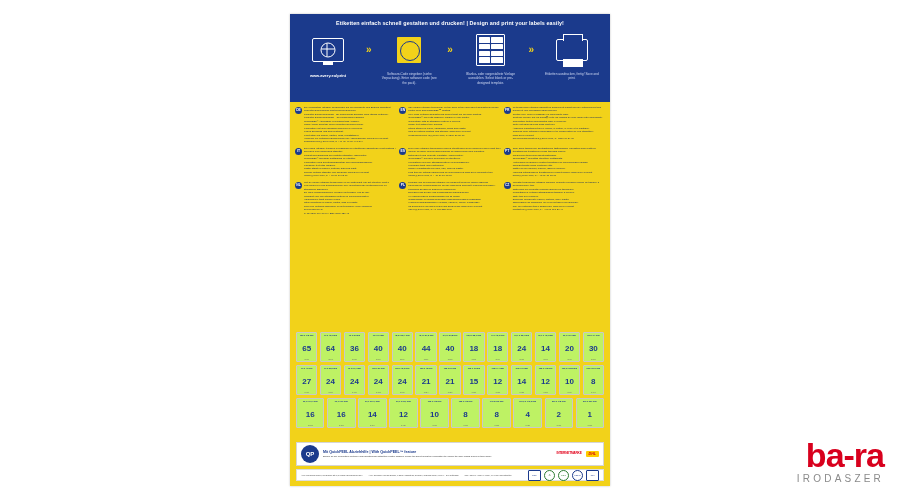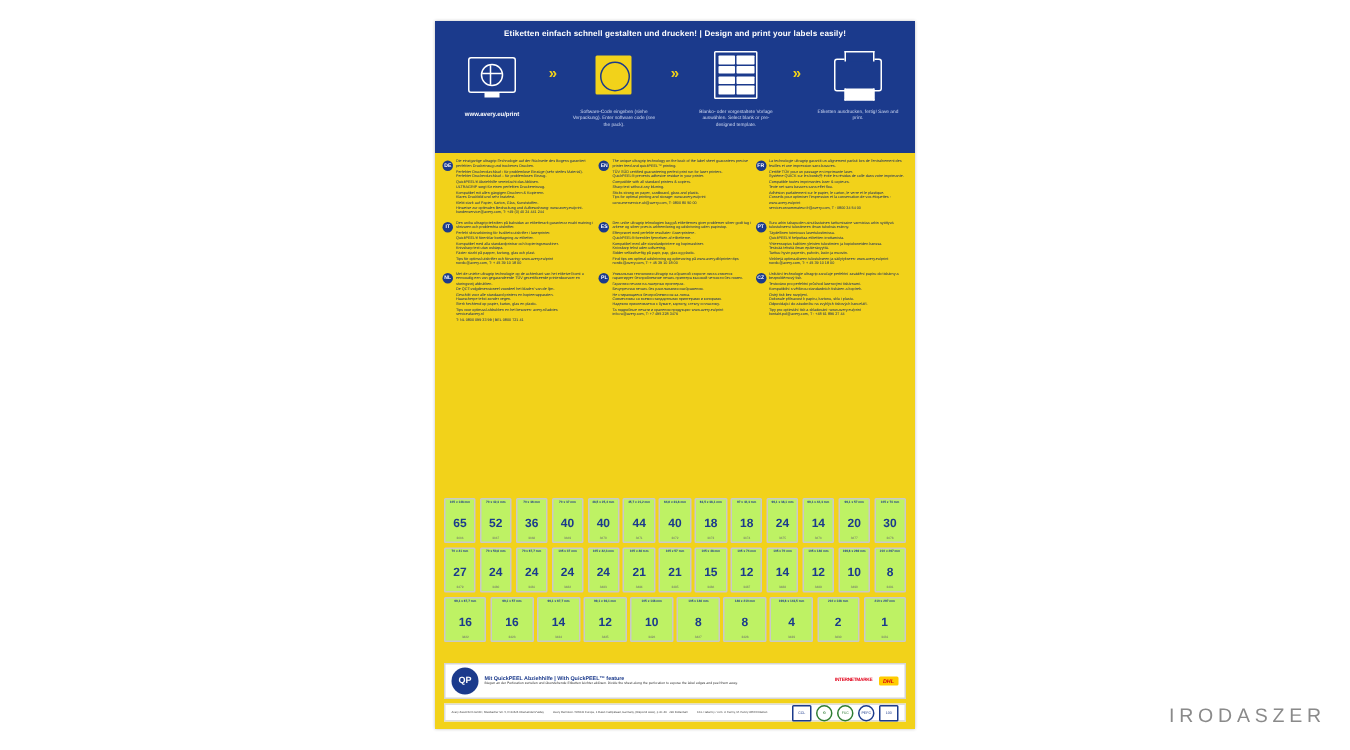--- a/index.html
+++ b/index.html
@@ -97,21 +97,21 @@
   .foot-marks{margin-left:auto;display:flex;align-items:center;gap:3px;}
   .mk{width:9px;height:9px;border-radius:50%;border:.6px solid #1b3a8c;display:flex;align-items:center;justify-content:center;font-size:2.4px;color:#1b3a8c;}
   .mk.sq{border-radius:1px;width:11px;}
   .mk.grn{border-color:#2e7d32;color:#2e7d32;}
 
   
   #logo{
     position:absolute;right:16px;bottom:16px;text-align:right;
   }
   #logo .ba{font-size:34px;font-weight:bold;color:#d8001d;letter-spacing:-1px;line-height:.9;}
-  #logo .sub{font-size:13px;color:#8a8a8a;letter-spacing:3.2px;margin-top:2px;}
+  #logo .sub{font-size:10px;color:#8a8a8a;letter-spacing:3.2px;margin-top:2px;}
 </style>
 </head>
 <body>
 
 <div id="sheet">
 
   <div class="hdr">
     <div class="hdr-title">Etiketten einfach schnell gestalten und drucken! | Design and print your labels easily!</div>
     <div class="steps">
 
@@ -291,21 +291,21 @@
 
   <div class="labels">
       <div class="lrow">
         <div class="lbl">
           <div class="sz">105 x 148 mm</div>
           <div class="qty">65</div>
           <div class="code">3666</div>
         </div>
         <div class="lbl">
           <div class="sz">70 x 42,3 mm</div>
-          <div class="qty">52</div>
+          <div class="qty">64</div>
           <div class="code">3667</div>
         </div>
         <div class="lbl">
           <div class="sz">70 x 36 mm</div>
           <div class="qty">36</div>
           <div class="code">3668</div>
         </div>
         <div class="lbl">
           <div class="sz">70 x 37 mm</div>
           <div class="qty">40</div>
@@ -499,14 +499,15 @@
       <div class="mk grn">♻</div>
       <div class="mk grn">FSC</div>
       <div class="mk">PEFC</div>
       <div class="mk sq">100</div>
     </div>
   </div>
 
 </div>
 
 <div id="logo">
+  <div class="ba">ba-ra</div>
   <div class="sub">IRODASZER</div>
 </div>
 
 </body></html>

